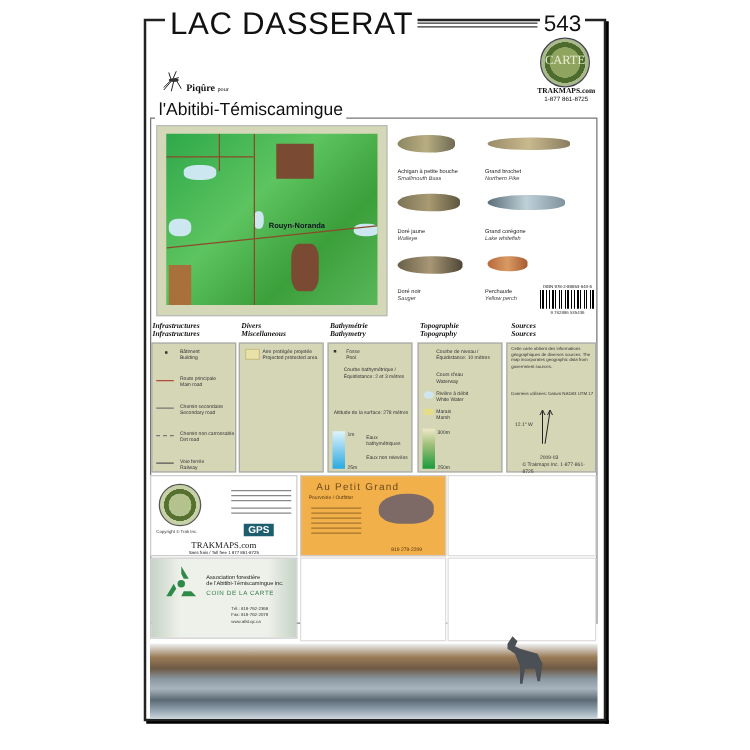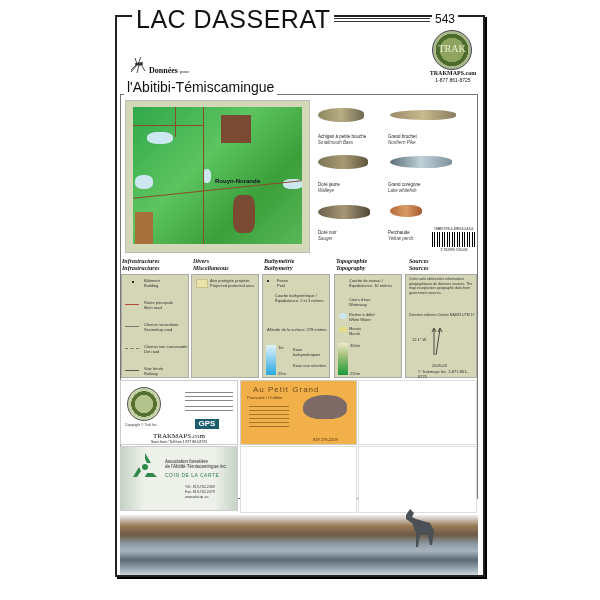--- a/index.html
+++ b/index.html
@@ -1,20 +1,20 @@
 <!DOCTYPE html>
 <html><head>
 <meta charset="utf-8">
 <style>
   html, body { margin:0; padding:0; background:#ffffff; }
   body { width:600px; height:600px; position:relative; overflow:hidden; font-family:"Liberation Sans", sans-serif; color:#111; }
   .frame { position:absolute; left:115px; top:15px; width:370px; height:562px; border:2px solid #222; box-sizing:border-box; }
   .frame-shadow { position:absolute; left:117px; top:17px; width:370px; height:562px; border-right:3px solid #000; border-bottom:3px solid #000; box-sizing:border-box; pointer-events:none; }
   .title { position:absolute; left:132px; top:4px; font-size:25px; letter-spacing:0.5px; background:#fff; padding:0 4px; line-height:30px; }
-  .number { position:absolute; left:432px; top:8px; font-size:12px; background:#fff; padding:0 3px; line-height:22px; }
+  .number { position:absolute; left:432px; top:8px; font-size:18px; background:#fff; padding:0 3px; line-height:22px; }
   .title-rule { position:absolute; left:286px; top:18px; width:144px; border-top:1px solid #333; border-bottom:1px solid #333; height:2px; }
   .inner { position:absolute; left:120px; top:94px; width:358px; height:405px; border:1px solid #777; box-sizing:border-box; }
   .region { position:absolute; left:124px; top:78px; font-size:14px; background:#fff; padding:0 3px; line-height:18px; }
   .piqure { position:absolute; left:149px; top:66px; font-family:"Liberation Serif", serif; font-size:8px; font-weight:bold; }
   .piqure small { font-weight:normal; font-size:5px; }
   .mosquito { position:absolute; left:127px; top:56px; width:24px; height:18px; }
   .logo { position:absolute; left:432px; top:30px; width:38px; height:38px; border-radius:50%; background:radial-gradient(circle,#8fa55f 0 45%, #4d6b2c 46% 60%, #a9b98a 61% 100%); border:1px solid #445; }
   .logo span { position:absolute; left:0; right:0; top:12px; text-align:center; font-family:"Liberation Serif", serif; font-size:10px; color:#e8eed0; }
   .logo-site { position:absolute; left:425px; top:70px; font-family:"Liberation Serif", serif; font-size:6px; font-weight:bold; width:56px; text-align:center; }
   .logo-phone { position:absolute; left:425px; top:77px; font-size:5px; width:56px; text-align:center; }
@@ -49,28 +49,28 @@
 <div class="frame"></div>
 <div class="title-rule"></div>
 <div class="title">LAC DASSERAT</div>
 <div class="number">543</div>
 
 <svg class="mosquito" viewBox="0 0 24 18">
   <path d="M4 14 L10 8 L16 6 M10 8 L8 2 M11 8 L14 1 M10 9 L4 16 M12 9 L10 17 M14 8 L18 15" stroke="#222" stroke-width="0.8" fill="none"></path>
   <ellipse cx="12" cy="8" rx="4" ry="1.5" fill="#333"></ellipse>
 </svg>
 <div class="piqure">
-  <span>Données</span>
+  <span>Piqûre</span>
   <small>pour</small>
 </div>
 <div class="inner"></div>
 <div class="region">l'Abitibi-Témiscamingue</div>
 
 <div class="logo">
-    <span>TRAK</span>
+    <span>CARTE</span>
   </div>
 <div class="logo-site">TRAKMAPS.com</div>
 <div class="logo-phone">1-877 861-8725</div>
 
 <div class="map">
   <div class="map-inner">
     <div class="rock" style="left:88px;top:8px;width:30px;height:28px;"></div>
     <div class="rock" style="left:100px;top:88px;width:22px;height:38px;border-radius:30%;"></div>
     <div class="rock" style="left:2px;top:105px;width:18px;height:32px;background:#a8713c;"></div>
     <div class="lake" style="left:14px;top:25px;width:26px;height:12px;"></div>

